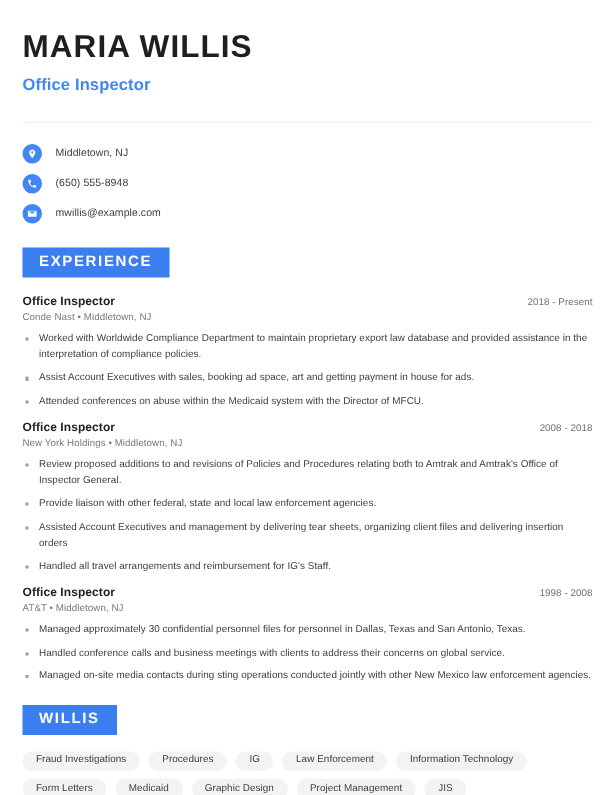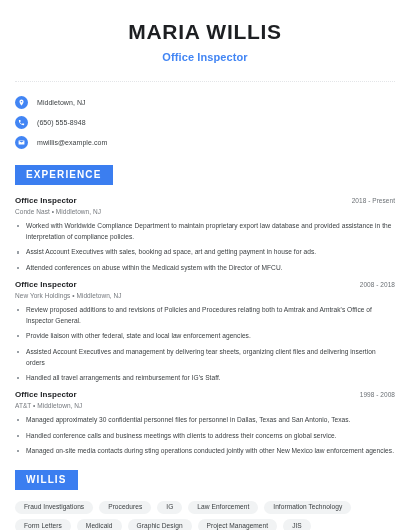--- a/index.html
+++ b/index.html
@@ -18,21 +18,20 @@
     height: 530px;
     box-sizing: border-box;
     padding: 0 15px;
     background: #ffffff;
     position: relative;
   }
 
   
   .header {
     padding-top: 20px;
-    text-align: center;
   }
   .name {
     font-size: 21px;
     font-weight: bold;
     letter-spacing: 0.7px;
     color: #1d1f22;
     line-height: 1.15;
     margin: 0;
   }
   .headline {

